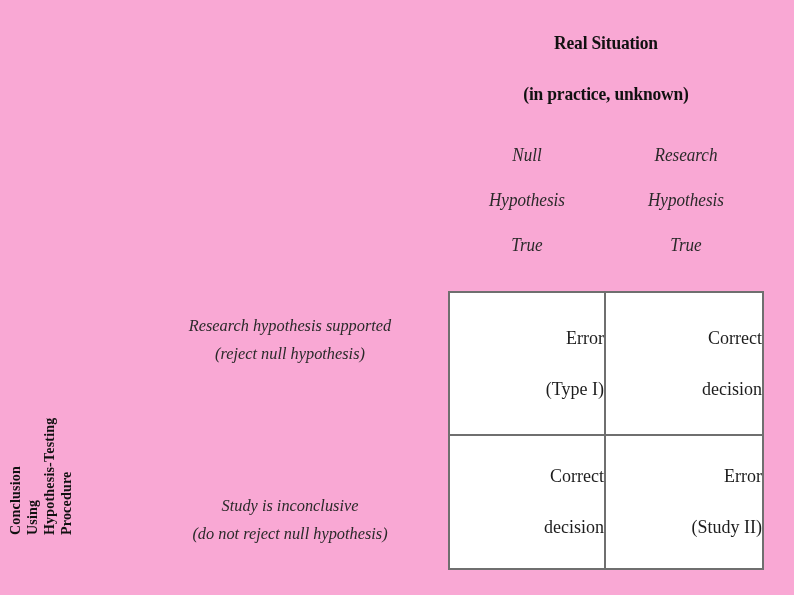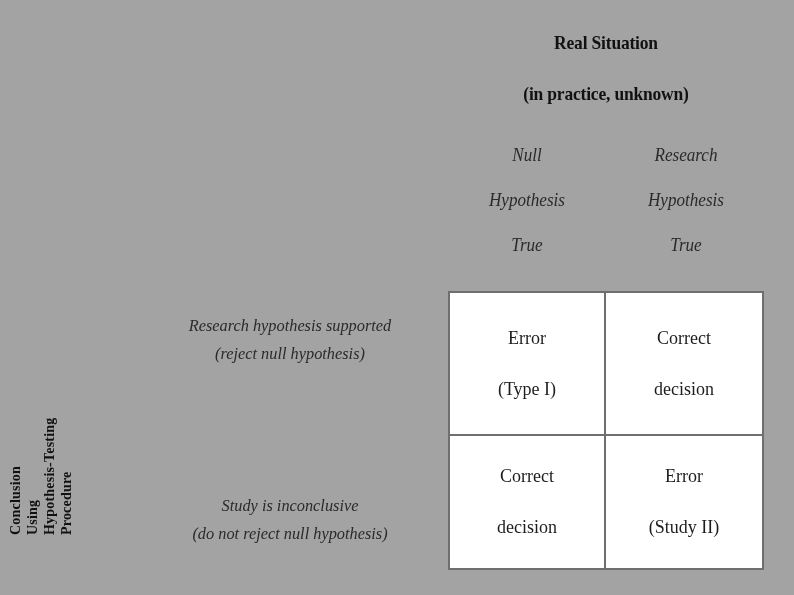--- a/index.html
+++ b/index.html
@@ -5,21 +5,21 @@
 <style>
   html, body {
     margin: 0;
     padding: 0;
     background: #ffffff;
   }
   #canvas {
     position: relative;
     width: 794px;
     height: 595px;
-    background: #a3a3a3;
+    background: #f9a8d4;
     overflow: hidden;
     font-family: "Liberation Serif", "DejaVu Serif", serif;
     color: #1a1a1a;
     -webkit-font-smoothing: antialiased;
   }
 
   .abs { position: absolute; }
 
   
   .col-group-title {
@@ -95,21 +95,21 @@
     box-sizing: border-box;
     display: grid;
     grid-template-columns: 1fr 1fr;
     grid-template-rows: 143px 1fr;
     background: #ffffff;
   }
   .cell {
     box-sizing: border-box;
     display: flex;
     flex-direction: column;
-    align-items: center;
+    align-items: flex-end;
     justify-content: center;
     font-size: 18px;
     color: #1d1d1d;
     background: #ffffff;
   }
   .cell .ln { display: block; white-space: nowrap; }
   .cell .ln + .ln { margin-top: 30px; }
   .cell.br { border-right: 2px solid #6f6f6f; }
   .cell.bb { border-bottom: 2px solid #6f6f6f; }
 </style>

